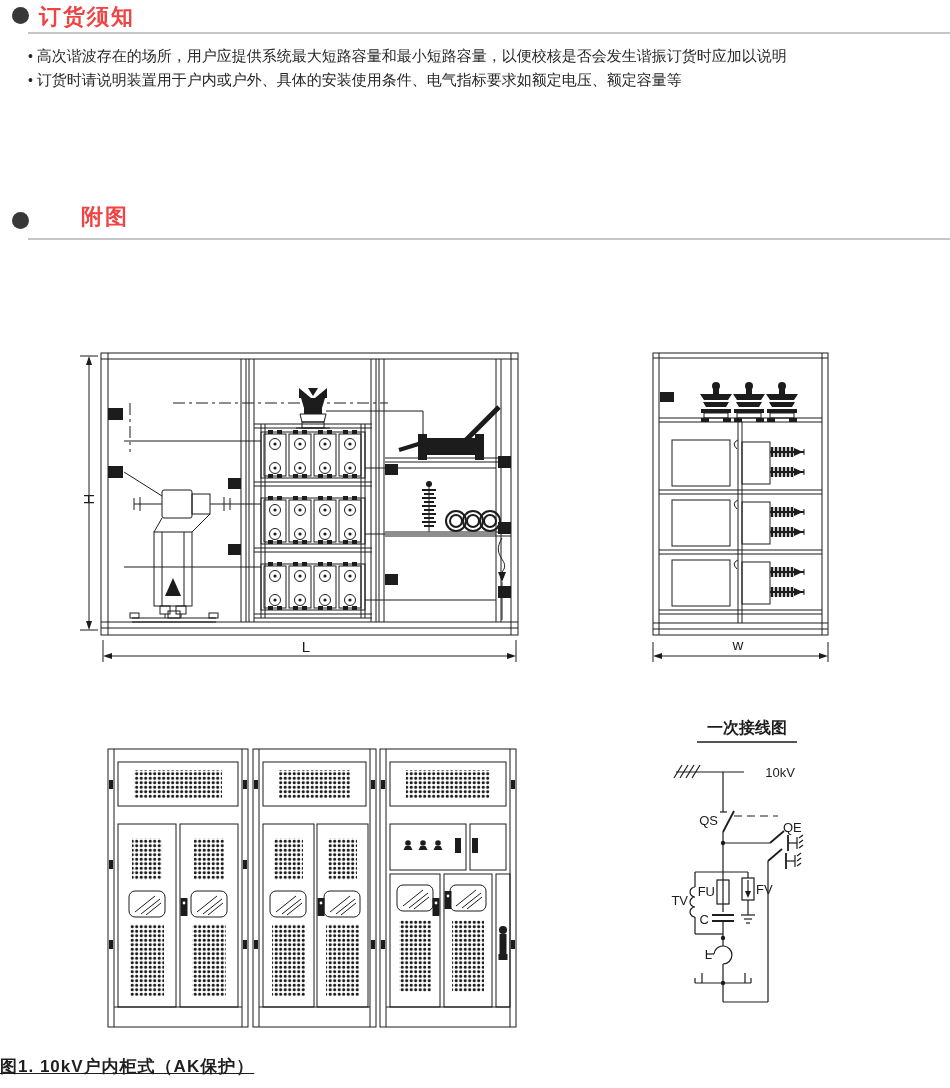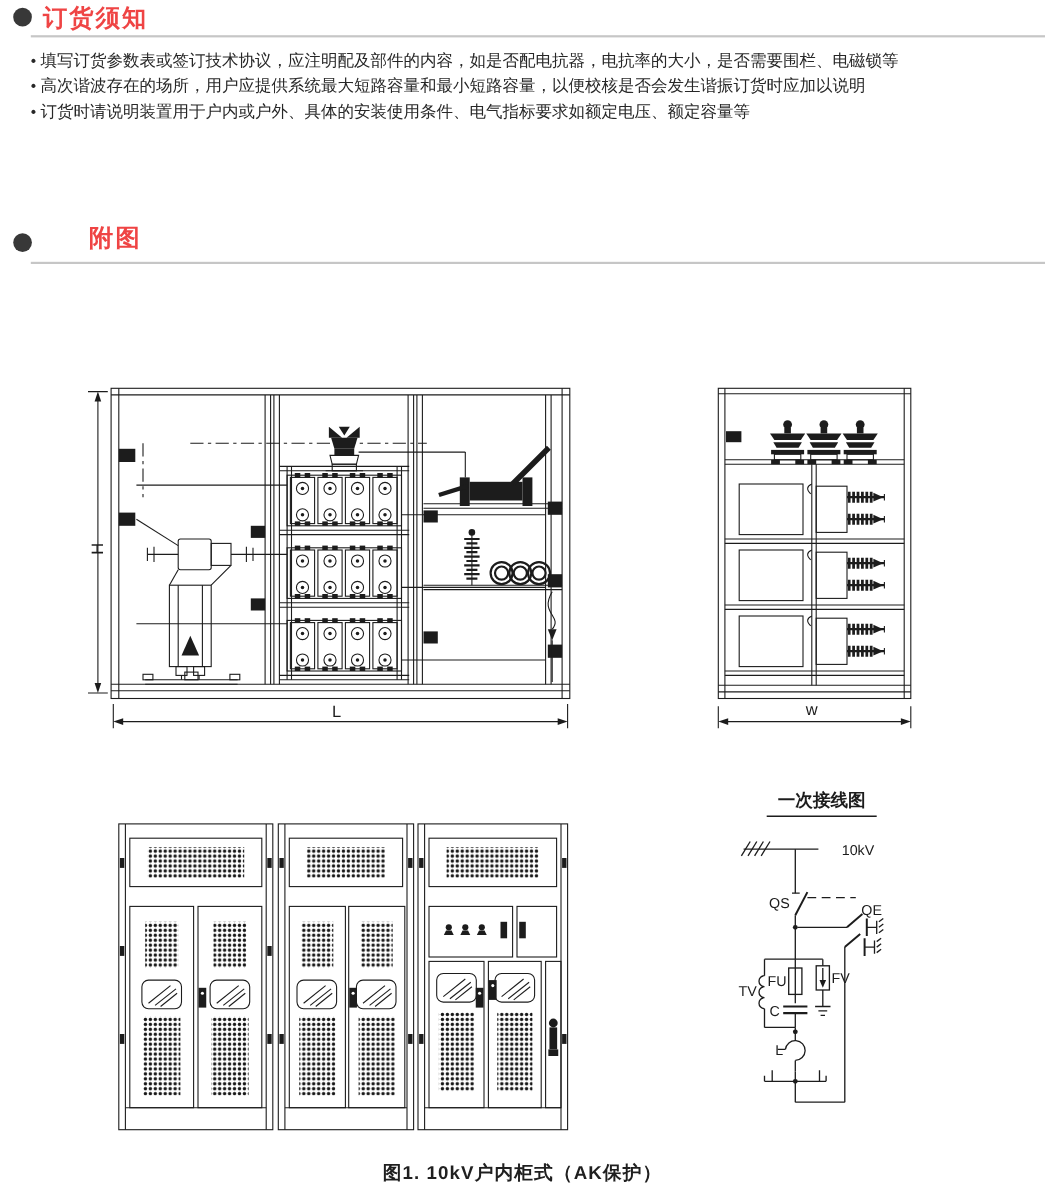--- a/index.html
+++ b/index.html
@@ -8,33 +8,32 @@
     font-family:"Liberation Sans","DejaVu Sans",sans-serif;color:#2a2a2a;
     overflow:hidden;
   }
   .abs{position:absolute;}
   .bullet-dot{width:17px;height:17px;border-radius:50%;background:#383838;}
   .sec-title{font-size:22px;font-weight:bold;color:#ef4444;letter-spacing:2px;white-space:nowrap;}
   .rule{height:2px;background:#c6c6c6;}
   .notes{list-style:none;margin:0;padding:0;font-size:15px;line-height:23px;color:#272727;}
   .notes li{white-space:nowrap;}
   .notes li::before{content:"• ";font-size:14px;}
-  .caption{font-size:17px;font-weight:bold;color:#1f1f1f;text-align:center;width:950px;letter-spacing:1px;}
+  .caption{font-size:17px;font-weight:bold;color:#1f1f1f;width:950px;letter-spacing:1px;text-decoration:underline;}
   svg{display:block;}
   svg text{fill:#1c1c1c;font-family:"Liberation Sans","DejaVu Sans",sans-serif;}
 </style>
 </head>
 <body>
 
 <div class="abs bullet-dot" style="left:12px;top:7px;"></div>
 <div class="abs sec-title" style="left:39px;top:2px;">订货须知</div>
 <div class="abs rule" style="left:28px;top:32px;width:922px;"></div>
 
 <ul class="abs notes" style="left:28px;top:44px;">
-  <li>填写订货参数表或签订技术协议，应注明配及部件的内容，如是否配电抗器，电抗率的大小，是否需要围栏、电磁锁等</li>
   <li>高次谐波存在的场所，用户应提供系统最大短路容量和最小短路容量，以便校核是否会发生谐振订货时应加以说明</li>
   <li>订货时请说明装置用于户内或户外、具体的安装使用条件、电气指标要求如额定电压、额定容量等</li>
 </ul>
 
 <div class="abs bullet-dot" style="left:12px;top:212px;"></div>
 <div class="abs sec-title" style="left:39px;top:202px;margin-left:42px;">附图</div>
 <div class="abs rule" style="left:28px;top:238px;width:922px;"></div>
 
 <svg class="abs" style="left:78px;top:346px;" width="452" height="330" viewBox="0 0 452 330">
   <defs>

